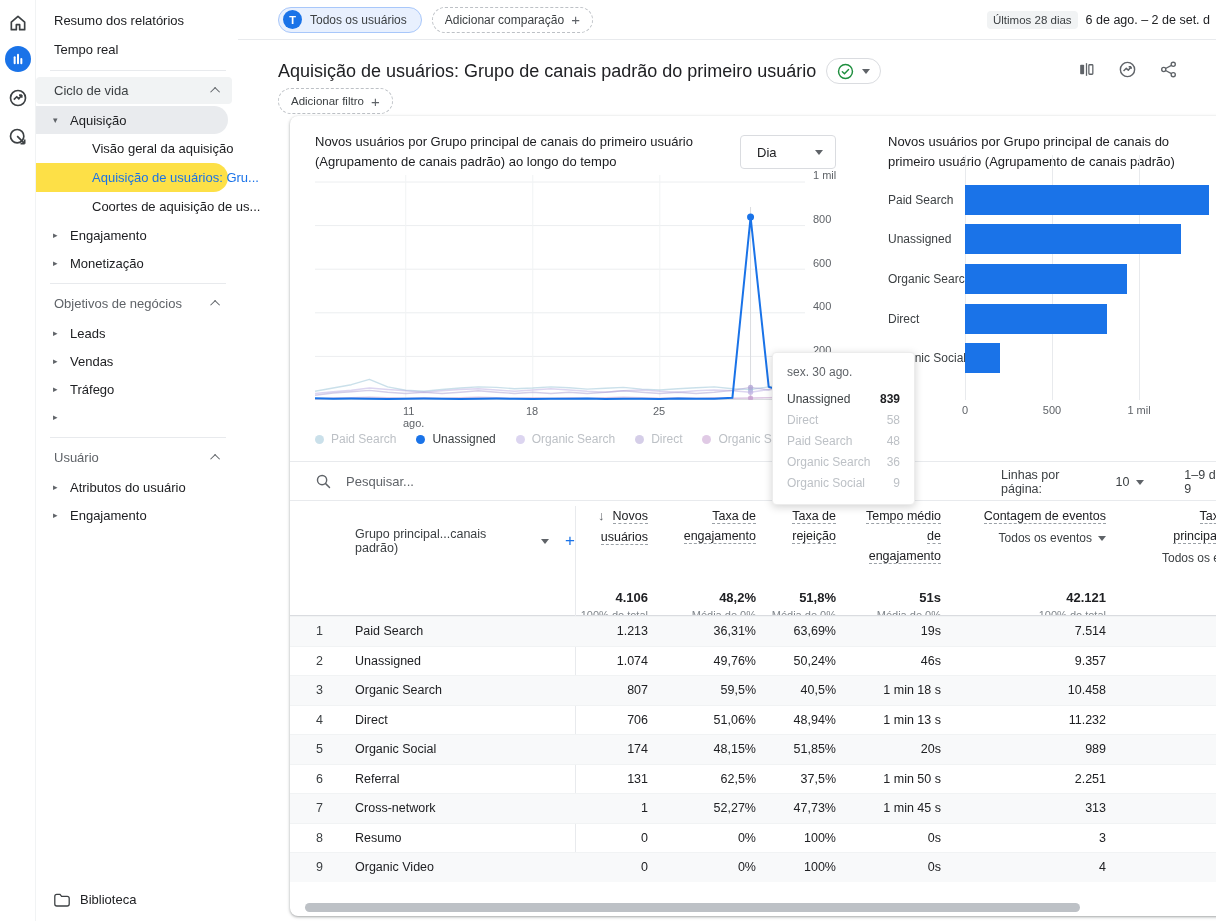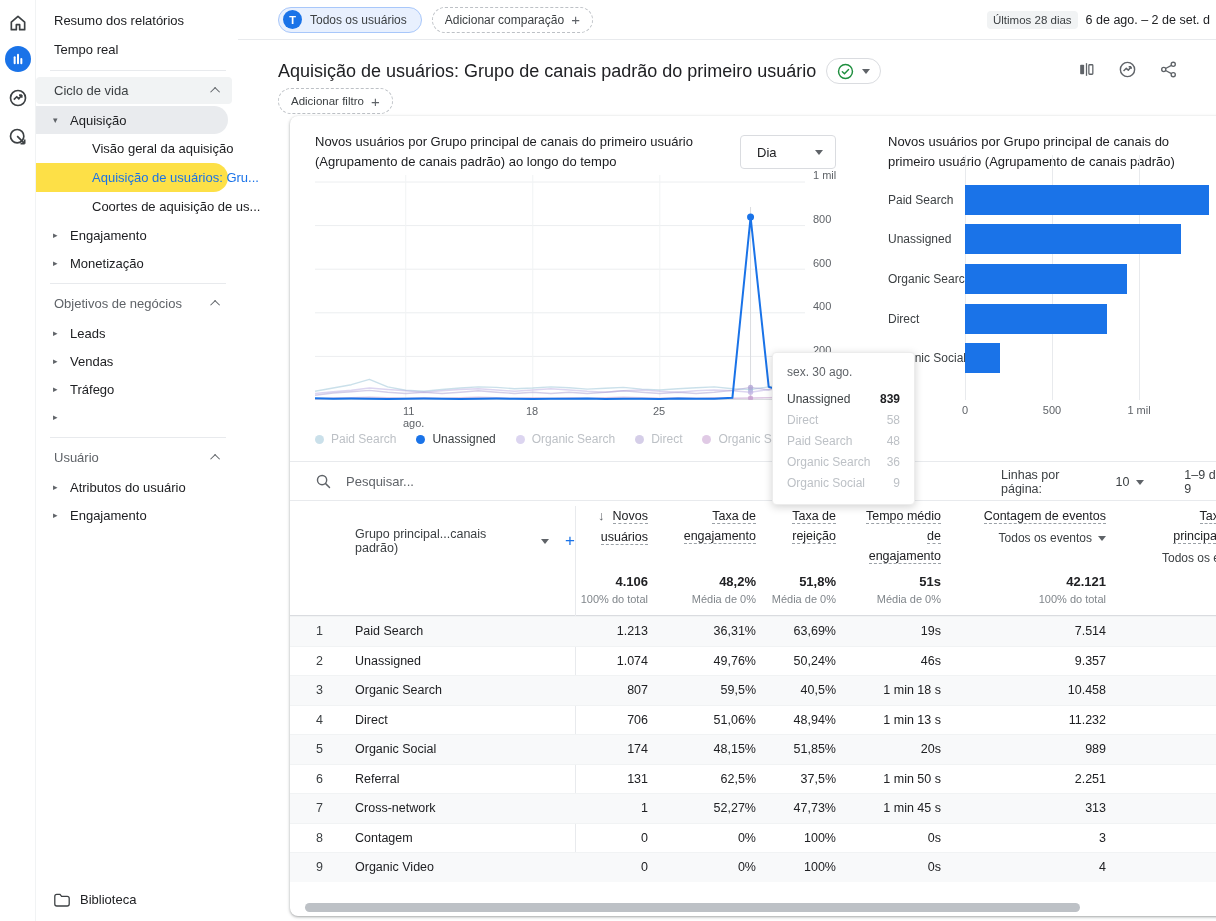--- a/index.html
+++ b/index.html
@@ -89,21 +89,21 @@
   .thead { position:absolute; left:0; top:390px; width:940px;}
   .num { text-align:right; }
   .hname { font-size:12.5px; color:#202124; line-height:1.6; }
   .hname .dash { border-bottom:1px dashed #9aa0a6; }
   .dimsel { grid-column:1 / span 2; padding-left:65px; display:flex; align-items:center; gap:10px; font-size:12.5px; color:#3c4043; padding-top:8px; cursor:pointer;}
   .dimplus { color:#1a73e8; font-size:17px; margin-left:6px; cursor:pointer;}
   .sortarrow { color:#5f6368; margin-right:8px; font-size:13px;}
   .subsel { font-size:12px; color:#3c4043; margin-top:3px; cursor:pointer; white-space:nowrap;}
   .subsel .caret-down { display:inline-block; margin-left:6px; vertical-align:middle;}
   .totals { position:absolute; left:0; top:458px; width:940px;}
-  .tot-v { font-size:13px; font-weight:700; }
+  .tot-v { font-size:13px; font-weight:700;margin-top:16px; }
   .tot-s { font-size:11px; color:#80868b; margin-top:4px;}
   .tbody { position:absolute; left:0; top:500px; width:940px; font-size:12.5px;}
   .trow { height:29.5px; align-items:center; border-top:1px solid #f1f3f4;}
   .trow:nth-child(odd) { background:#f8f9fa;}
   .trow .rn { color:#3c4043; padding-left:26px;}
   .trow .ch { padding-left:25px; font-weight:500; color:#202124;}
   .vline { position:absolute; left:285px; top:390px; width:1px; height:375px; background:#e8eaed;}
   .hdivide { position:absolute; left:0; top:499px; width:940px; border-top:1px solid #dadce0;}
   .hscroll { position:absolute; left:15px; top:787px; width:775px; height:9px; background:#bdc1c6; border-radius:5px; cursor:pointer;}
 </style>
@@ -517,21 +517,21 @@
           <span class="ch">Cross-network</span>
           <span class="num">1</span>
           <span class="num">52,27%</span>
           <span class="num">47,73%</span>
           <span class="num">1 min 45 s</span>
           <span class="num">313</span>
           <span></span>
         </div>
       <div class="trow tgrid">
           <span class="rn">8</span>
-          <span class="ch">Contagem</span>
+          <span class="ch">Resumo</span>
           <span class="num">0</span>
           <span class="num">0%</span>
           <span class="num">100%</span>
           <span class="num">0s</span>
           <span class="num">3</span>
           <span></span>
         </div>
       <div class="trow tgrid">
           <span class="rn">9</span>
           <span class="ch">Organic Video</span>

